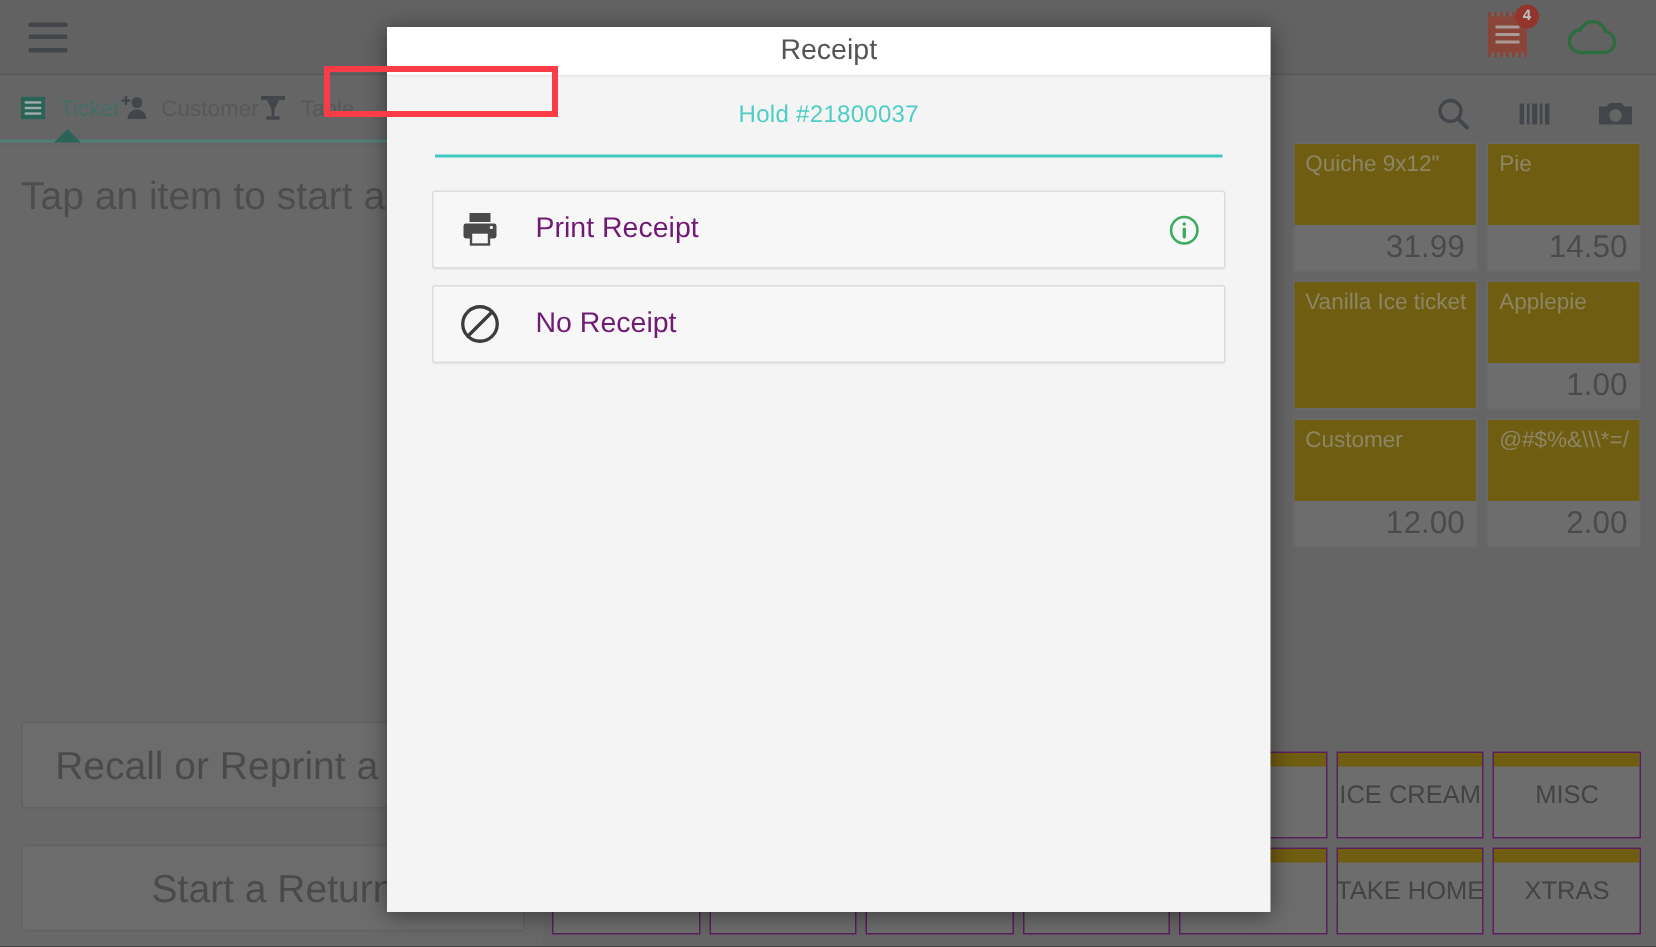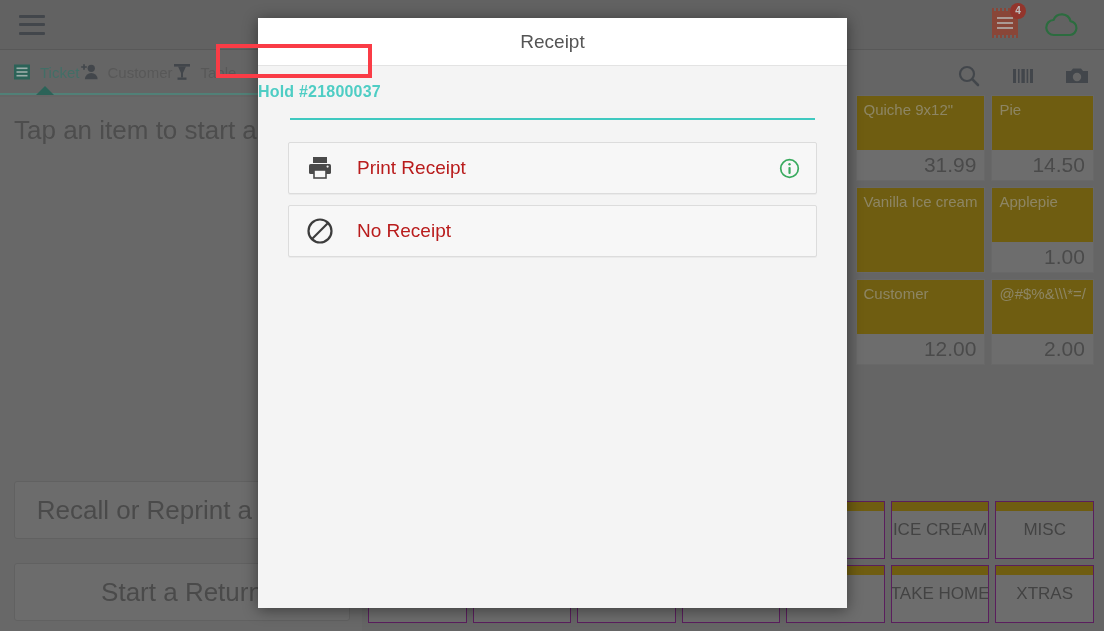--- a/index.html
+++ b/index.html
@@ -206,31 +206,31 @@
   
   #dialog {
     position: absolute;
     left: 258px; top: 18px;
     width: 589px; height: 590px;
     background: #f4f4f4;
     box-shadow: 0 2px 14px rgba(0,0,0,0.45);
     overflow: hidden;
   }
   .dlg-head {
-    height: 48px;
+    height: 33px;
     background: #ffffff;
     border-bottom: 1px solid #e3e3e3;
     display: flex; align-items: center; justify-content: center;
   }
   .dlg-title { font-size: 19px; color: #555; }
 
   .hold-area {
     position: relative;
     height: 52px;
-    display: flex; align-items: center; justify-content: flex-start; font-weight: bold;
+    display: flex; align-items: center; justify-content: center;
   }
   .hold-text {
     font-size: 16px;
     color: #4ecdc4;
     letter-spacing: .2px;
   }
   .hold-highlight {
     position: absolute;
     left: 216px; top: 44px;
     width: 156px; height: 34px;
@@ -251,21 +251,21 @@
     border-radius: 2px;
     display: flex; align-items: center;
     padding: 0 16px;
     margin-bottom: 11px;
     box-shadow: 0 1px 0 rgba(0,0,0,0.04);
   }
   .opt-icon { width: 30px; height: 30px; color: #4a4a4a; flex: 0 0 auto; }
   .opt-label {
     margin-left: 22px;
     font-size: 19px;
-    color: #b91c1c;
+    color: #701a75;
   }
   .opt-info { margin-left: auto; width: 21px; height: 21px; color: #3aab5f; }
 </style>
 </head>
 <body>
 
 <div id="app">
 
   <div id="bg-app">
 
@@ -383,21 +383,21 @@
           <div class="tile empty">
             <div class="tile-top"></div>
           </div>
           <div class="tile empty">
             <div class="tile-top"></div>
           </div>
           <div class="tile empty">
             <div class="tile-top"></div>
           </div>
           <div class="tile">
-            <div class="tile-top">Vanilla Ice cream</div>
+            <div class="tile-top">Vanilla Ice ticket</div>
           </div>
           <div class="tile">
             <div class="tile-top">Applepie</div>
             <div class="tile-price">1.00</div>
           </div>
           <div class="tile empty">
             <div class="tile-top"></div>
           </div>
           <div class="tile empty">
             <div class="tile-top"></div>

